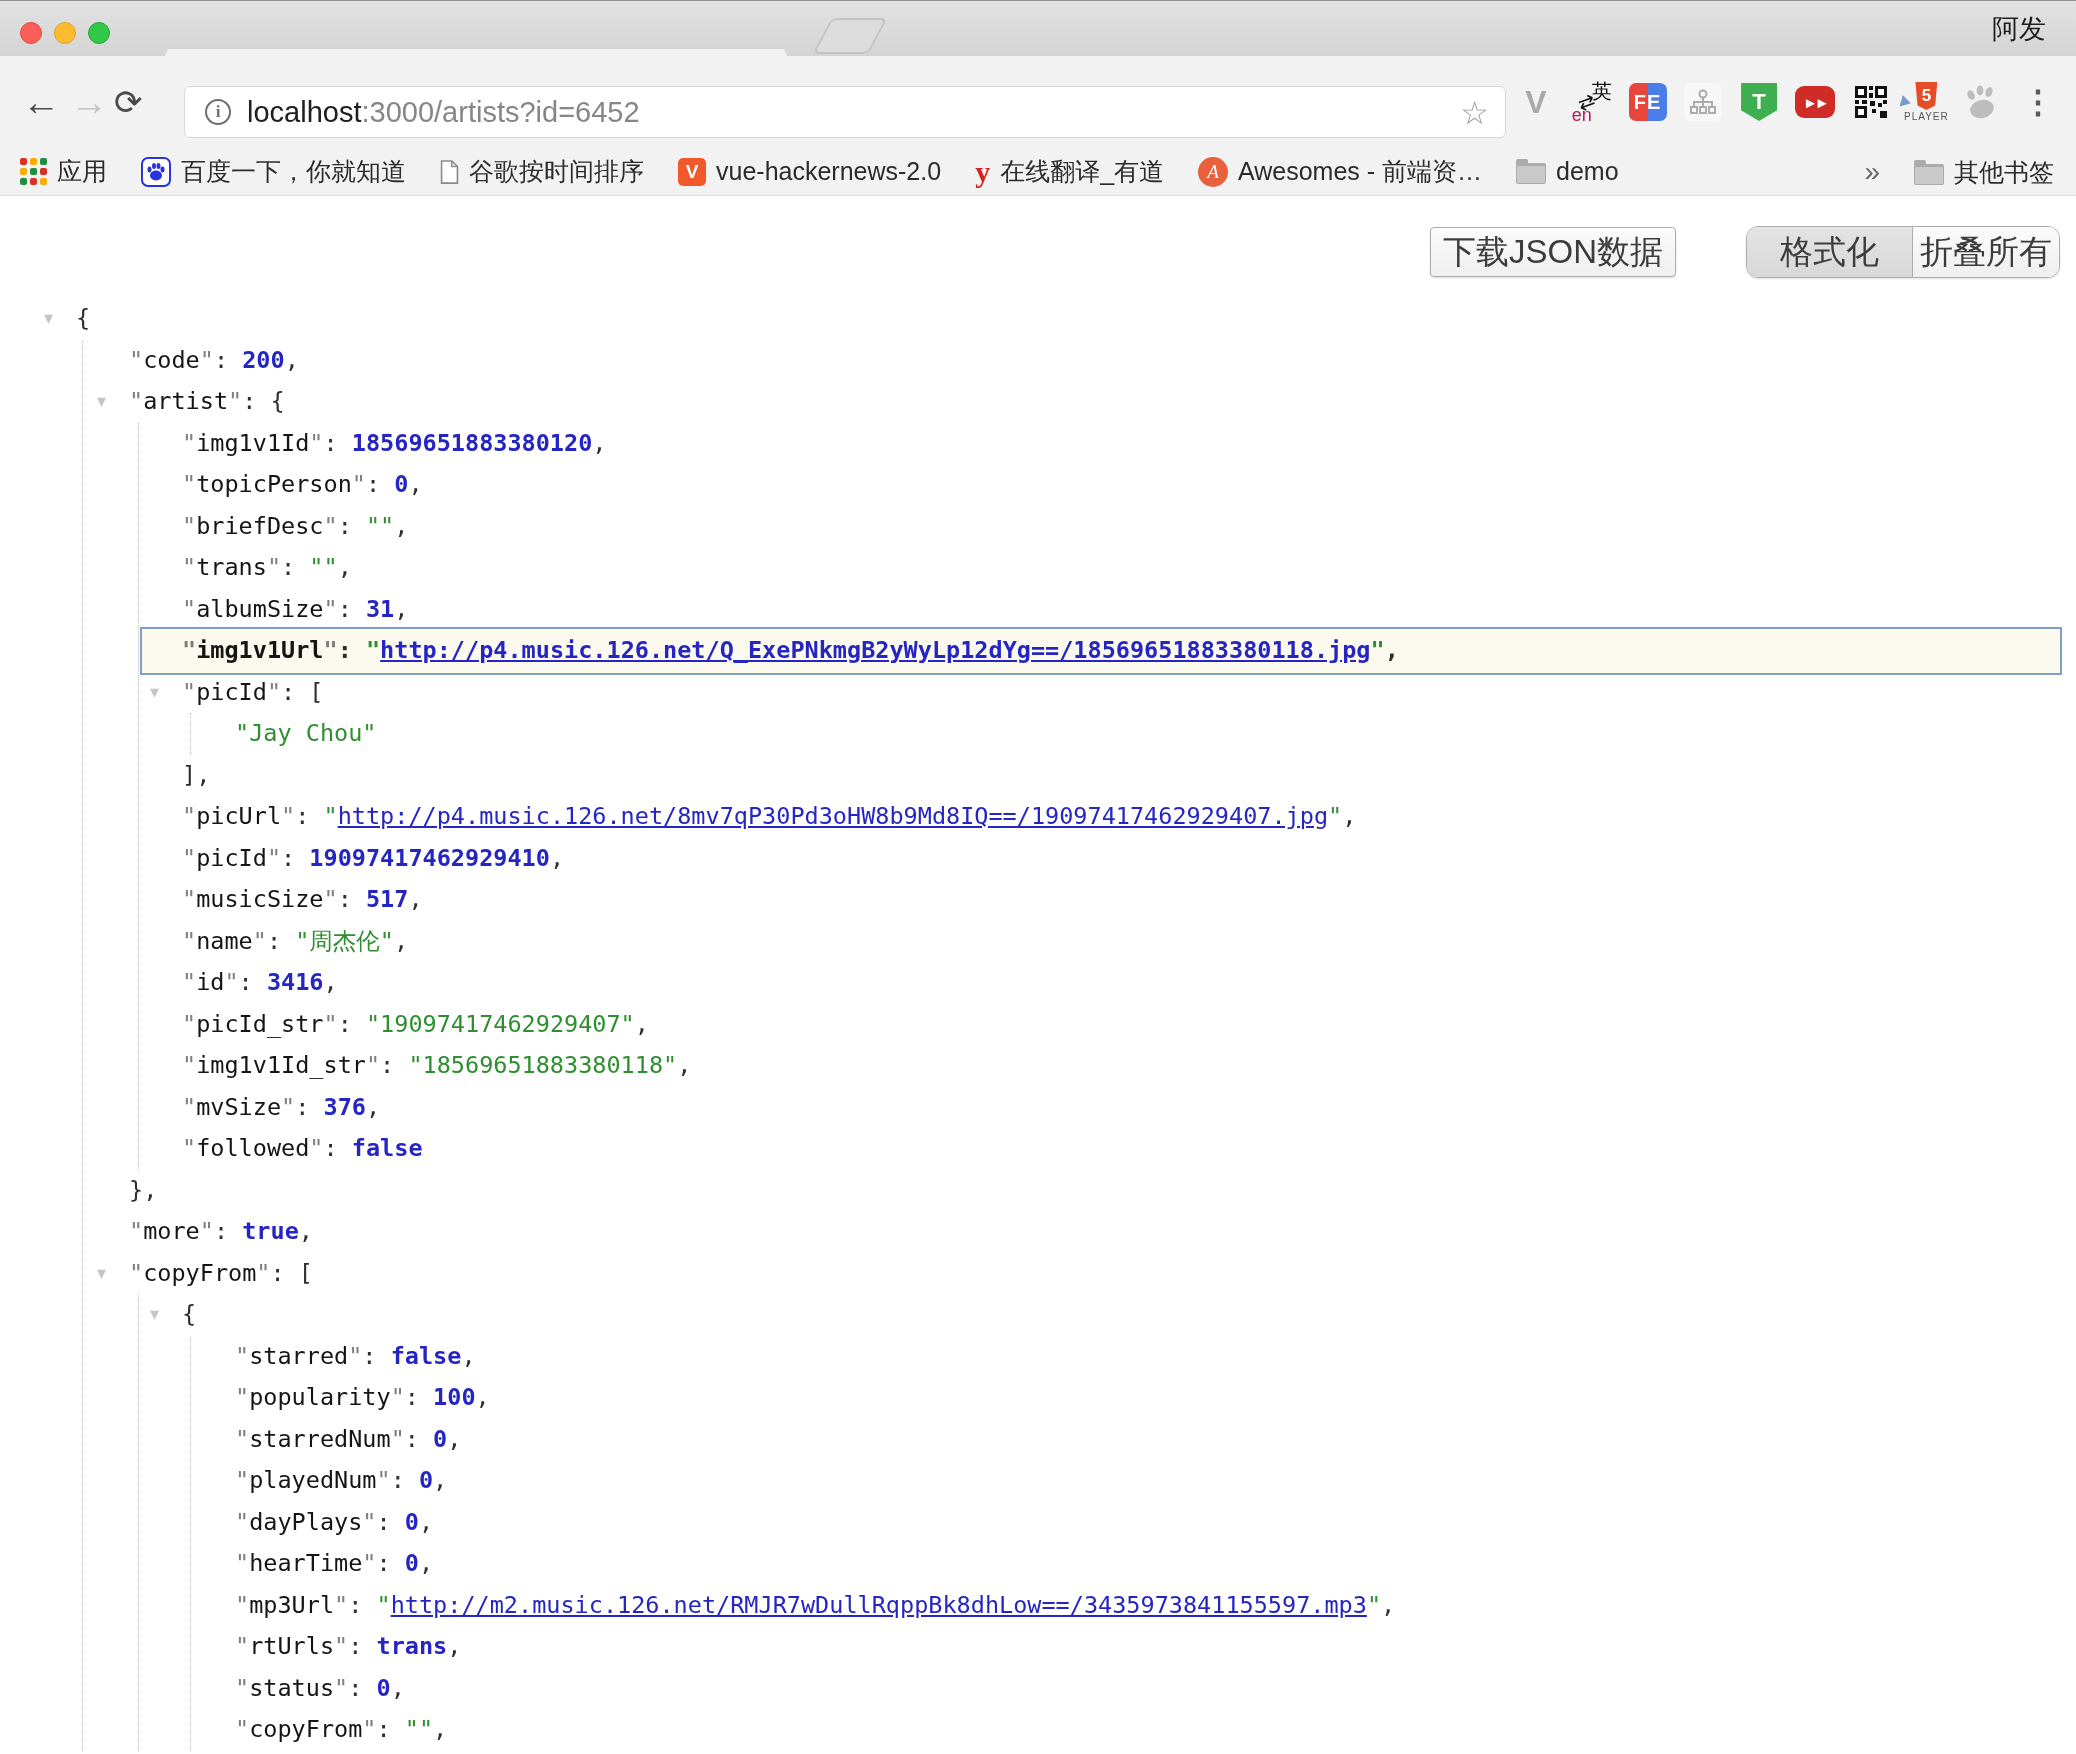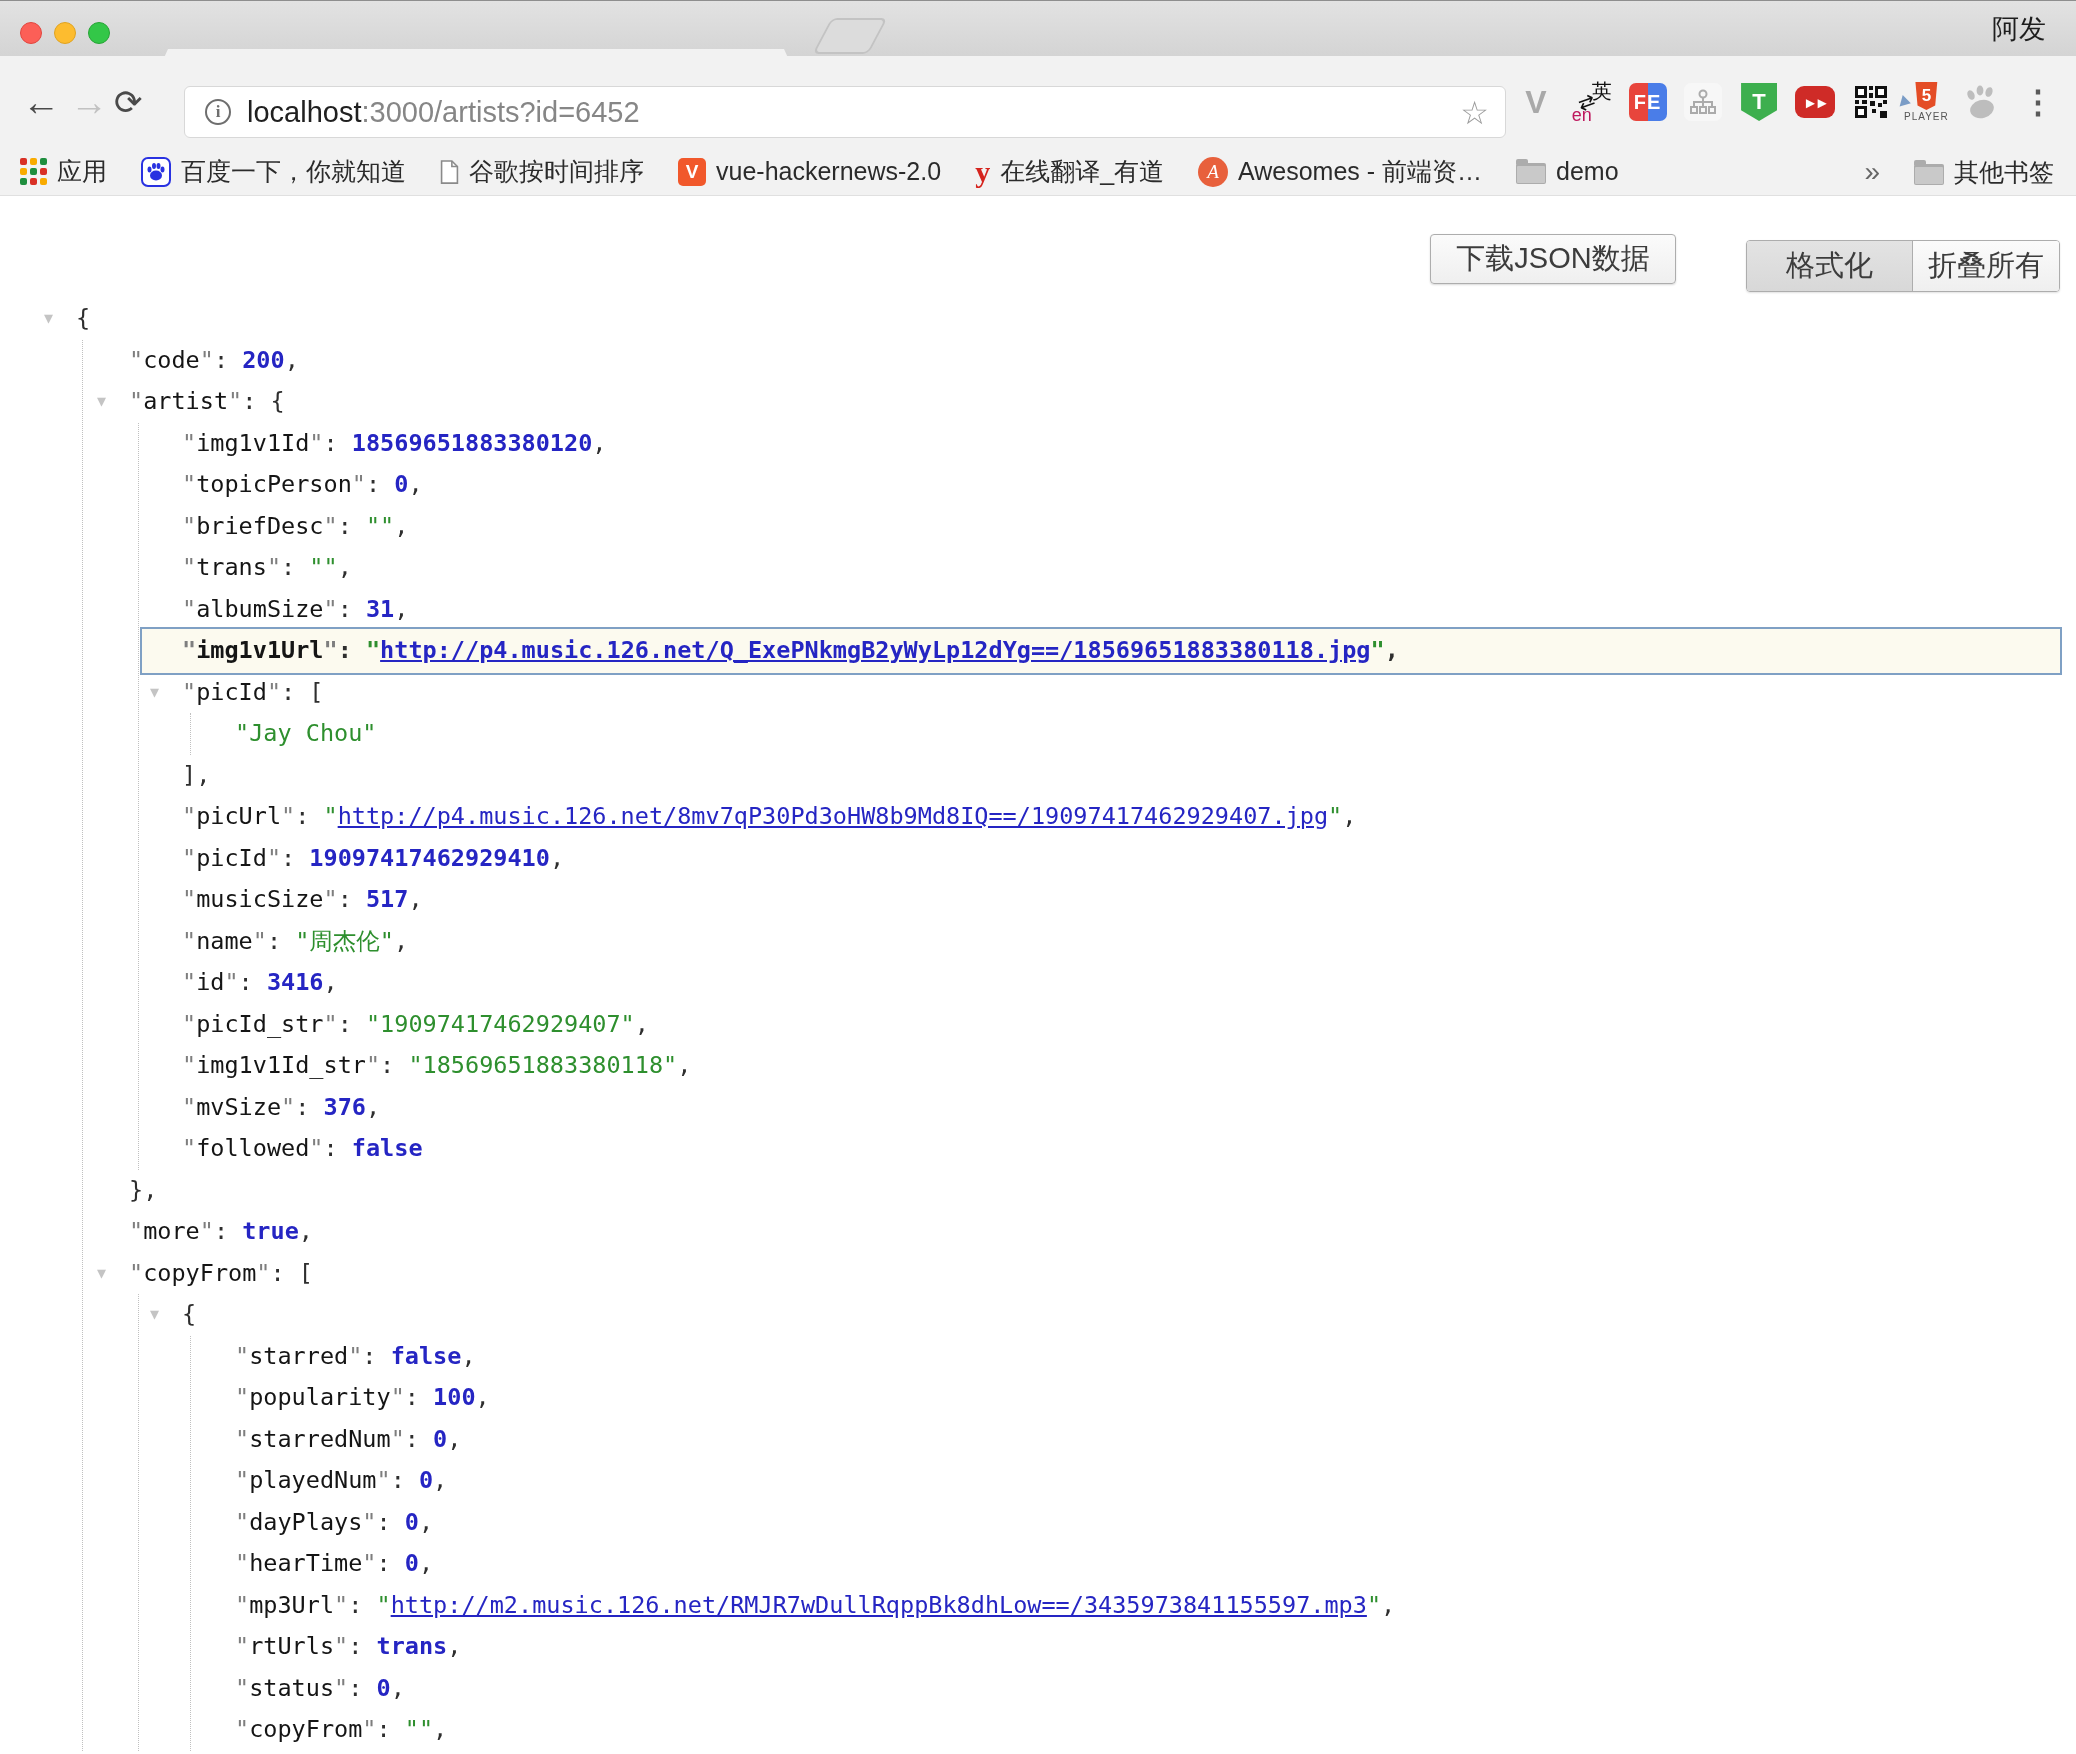--- a/index.html
+++ b/index.html
@@ -77,24 +77,24 @@
     font-family:"Liberation Serif",serif;display:flex;align-items:center;justify-content:center;}
   .folder-ic{position:relative;width:30px;height:21px;background:#ACACAC;border-radius:2px;margin-top:4px;}
   .folder-ic:before{content:"";position:absolute;left:0;top:-4px;width:12px;height:5px;background:#ACACAC;border-radius:2px 2px 0 0;}
   .folder-ic:after{content:"";position:absolute;left:1px;top:3px;right:1px;bottom:1px;background:#C9C9C9;border-radius:1px;}
   .bm-right{position:absolute;right:22px;top:0;height:48px;display:flex;align-items:center;}
   .overflow-ch{font-size:28px;color:#666;margin-right:34px;}
 
   
   .content{position:absolute;left:0;top:196px;width:100%;height:1558px;background:#fff;}
   .actions{position:absolute;top:30px;right:16px;display:flex;align-items:center;}
-  .btn{height:50px;font-size:29px;color:#3C3C3C;display:flex;align-items:center;justify-content:center;
+  .btn{height:50px;font-size:33px;color:#3C3C3C;display:flex;align-items:center;justify-content:center;
     border:1px solid #ADADAD;background:linear-gradient(#FBFBFB,#EFEFEF);}
   .btn-download{width:246px;border-radius:4px;margin-right:70px;box-shadow:0 1px 2px rgba(0,0,0,.15);}
-  .seg{display:flex;border:1px solid #ADADAD;border-radius:4px;overflow:hidden;box-shadow:0 1px 2px rgba(0,0,0,.12);margin-top:14px;}
+  .seg{display:flex;border:1px solid #ADADAD;border-radius:12px;overflow:hidden;box-shadow:0 1px 2px rgba(0,0,0,.12);}
   .seg .btn{border:none;}
   .seg .btn.active{width:166px;background:linear-gradient(#E3E3E3,#D8D8D8);border-right:1px solid #ADADAD;}
   .seg .btn.plain{width:146px;}
 
   
   .json-tree{position:absolute;left:0;top:102px;right:0;bottom:0;overflow:hidden;
     font-family:"DejaVu Sans Mono","Liberation Mono",monospace;font-size:23.5px;}
   .jrow{position:relative;height:41.5px;line-height:41.5px;white-space:pre;}
   .tri{position:absolute;top:0;font-size:15px;color:#C4C4C4;}
   .q{color:#7E7E7E;}

